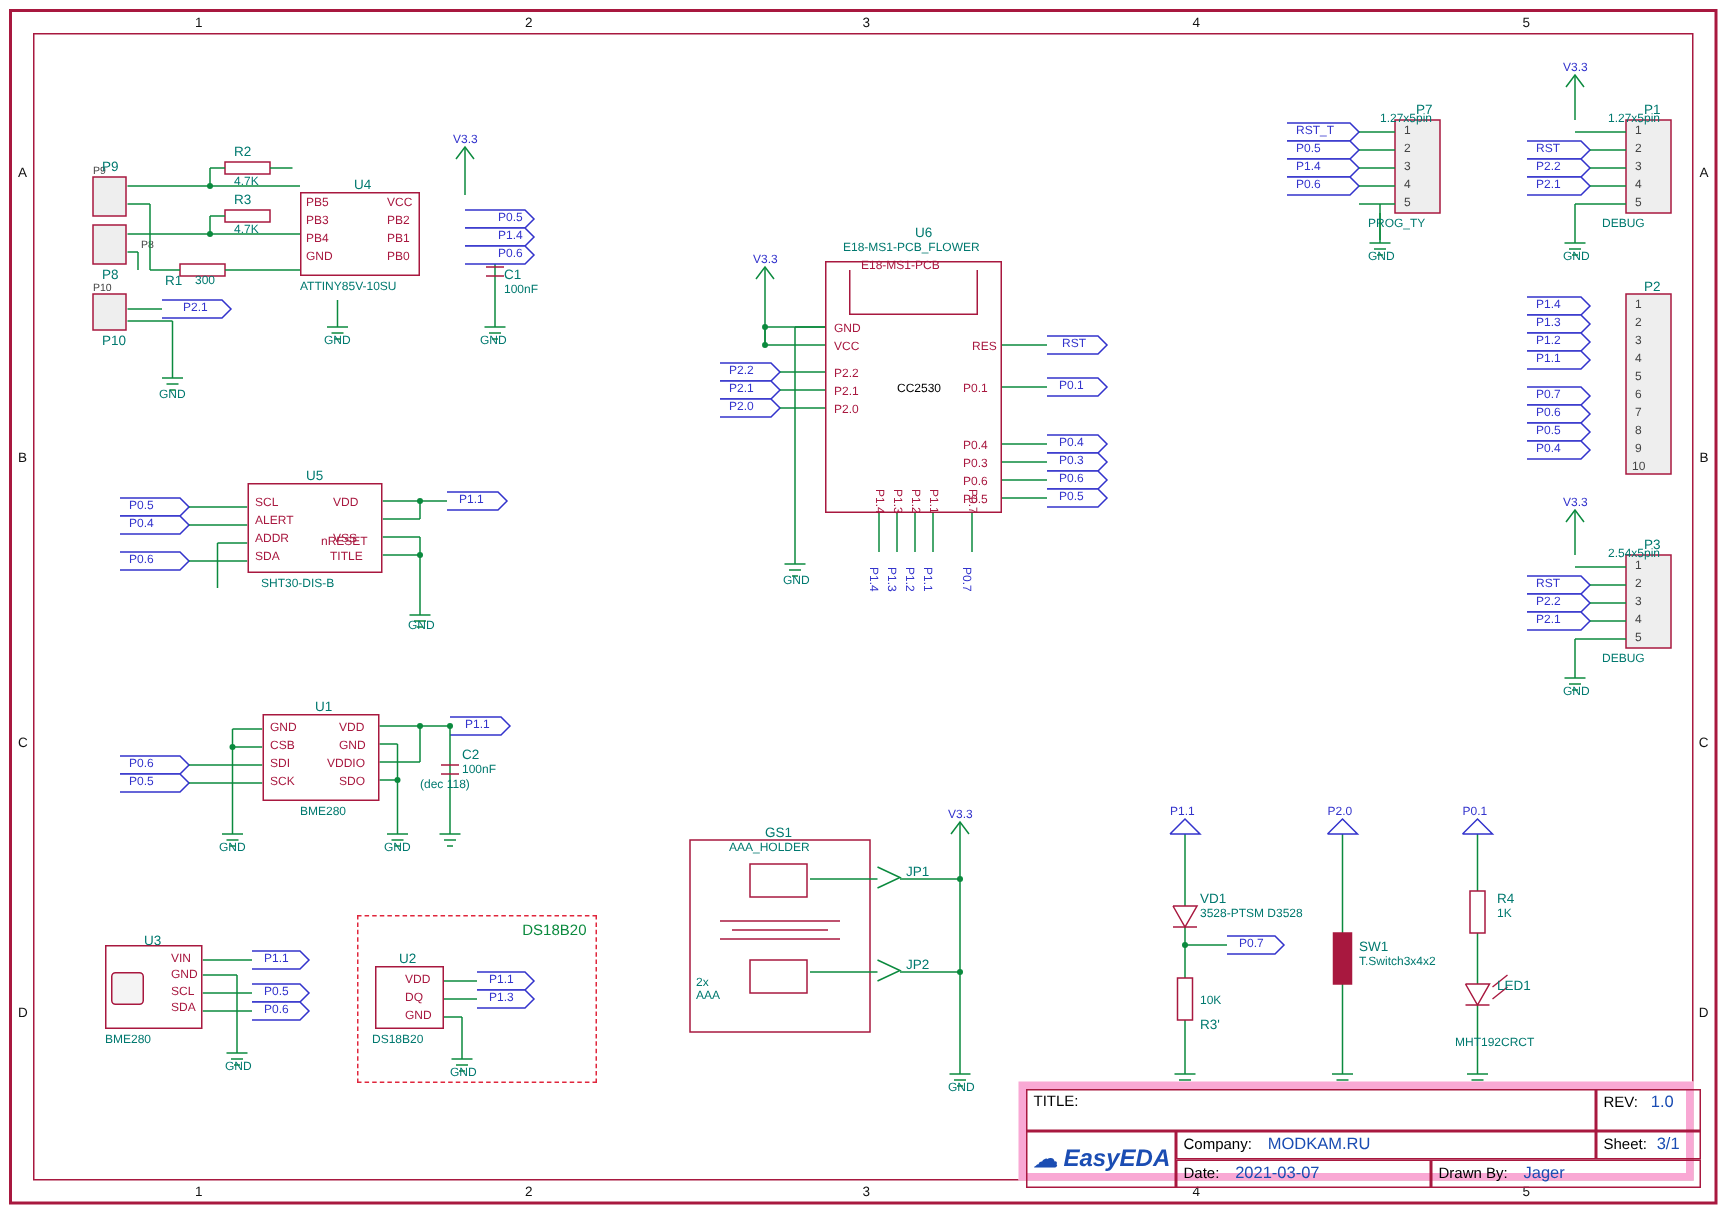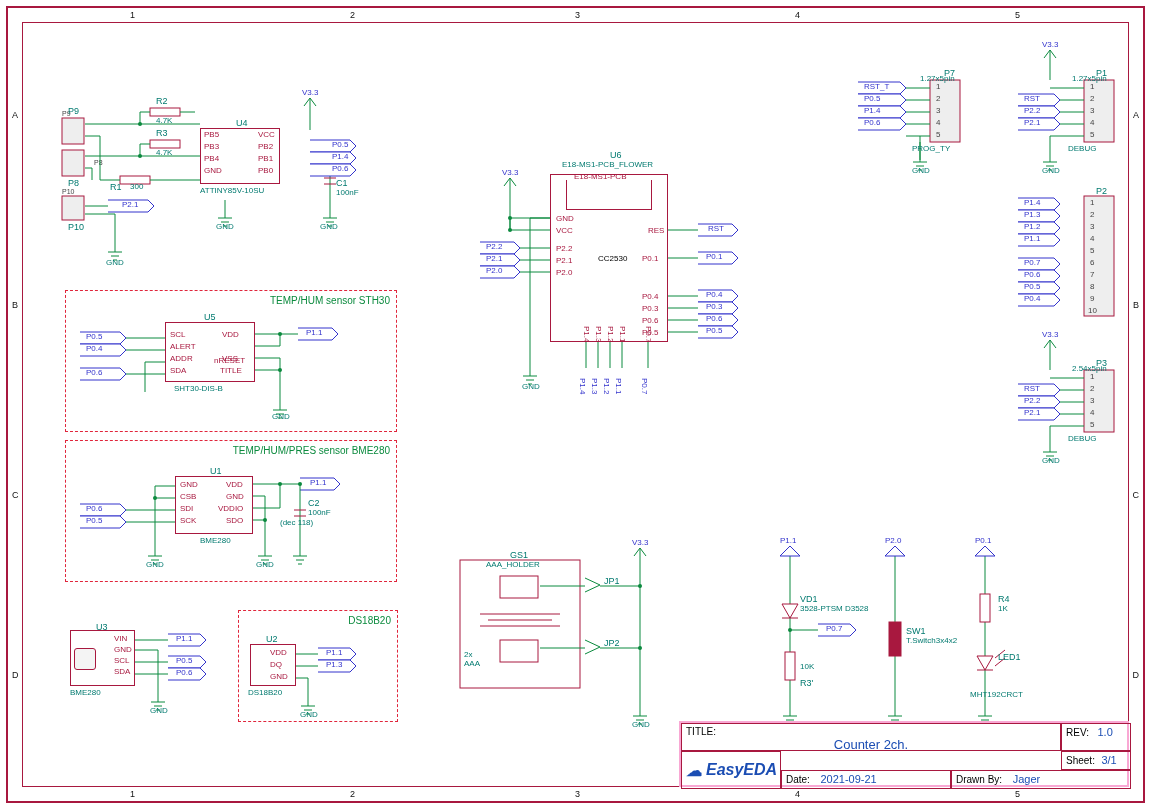--- a/index.html
+++ b/index.html
@@ -75,21 +75,21 @@
      color: #01796F;
      font-size: 8px;
   }
   svg.wiring {
     position: absolute;
     left: 0; top: 0;
     pointer-events: none;
   }
   .title-block {
     position: absolute;
-    border: 2px solid #f9a8d4;
+    border: 5px solid #f9a8d4;
     box-sizing: border-box;
     background: #fff;
   }
   .tb-cell {
     position: absolute;
     border: 1px solid #a8183f;
     box-sizing: border-box;
     padding: 2px 4px;
   }
   .tb-key { color: #000; font-size: 10px; }
@@ -596,43 +596,37 @@
   <span class="net-label" style="left:332px; top:152px">P1.4</span>
   <span class="net-label" style="left:332px; top:164px">P0.6</span>
   <span class="net-label" style="left:122px; top:200px">P2.1</span>
   <span class="ref-label" style="left:68px; top:106px">P9</span>
   <span class="ref-label" style="left:68px; top:178px">P8</span>
   <span class="ref-label" style="left:68px; top:222px">P10</span>
   <span class="val-label" style="left:216px; top:222px">GND</span>
   <span class="val-label" style="left:320px; top:222px">GND</span>
   <span class="val-label" style="left:106px; top:258px">GND</span>
 
-  <div class="dashed-box" style="left:65px; top:290px; width:330px; height:140px">
-    <span class="box-title">TEMP/HUM sensor STH30</span>
-  </div>
   <div class="ic" style="left:165px; top:322px; width:90px; height:60px"></div>
   <span class="ref-label" style="left:204px; top:312px">U5</span>
   <span class="val-label" style="left:174px; top:384px">SHT30-DIS-B</span>
   <span class="pin-label" style="left:170px; top:330px">SCL</span>
   <span class="pin-label" style="left:170px; top:342px">ALERT</span>
   <span class="pin-label" style="left:170px; top:354px">ADDR</span>
   <span class="pin-label" style="left:170px; top:366px">SDA</span>
   <span class="pin-label" style="left:222px; top:330px">VDD</span>
   <span class="pin-label" style="left:214px; top:356px">nRESET</span>
   <span class="pin-label" style="left:222px; top:354px">VSS</span>
   <span class="pin-label" style="left:220px; top:366px">TITLE</span>
   <span class="net-label" style="left:86px; top:332px">P0.5</span>
   <span class="net-label" style="left:86px; top:344px">P0.4</span>
   <span class="net-label" style="left:86px; top:368px">P0.6</span>
   <span class="net-label" style="left:306px; top:328px">P1.1</span>
   <span class="val-label" style="left:272px; top:412px">GND</span>
 
-  <div class="dashed-box" style="left:65px; top:440px; width:330px; height:140px">
-    <span class="box-title">TEMP/HUM/PRES sensor BME280</span>
-  </div>
   <div class="ic" style="left:175px; top:476px; width:78px; height:58px"></div>
   <span class="ref-label" style="left:210px; top:466px">U1</span>
   <span class="val-label" style="left:200px; top:536px">BME280</span>
   <span class="pin-label" style="left:180px; top:480px">GND</span>
   <span class="pin-label" style="left:180px; top:492px">CSB</span>
   <span class="pin-label" style="left:180px; top:504px">SDI</span>
   <span class="pin-label" style="left:180px; top:516px">SCK</span>
   <span class="pin-label" style="left:226px; top:480px">VDD</span>
   <span class="pin-label" style="left:226px; top:492px">GND</span>
   <span class="pin-label" style="left:218px; top:504px">VDDIO</span>
@@ -802,41 +796,42 @@
 
   <span class="pin-label" style="left:1090px; top:372px; color:#444">1</span>
   <span class="pin-label" style="left:1090px; top:384px; color:#444">2</span>
   <span class="pin-label" style="left:1090px; top:396px; color:#444">3</span>
   <span class="pin-label" style="left:1090px; top:408px; color:#444">4</span>
   <span class="pin-label" style="left:1090px; top:420px; color:#444">5</span>
 
   <div class="title-block" style="right:22px; bottom:22px; width:450px; height:66px">
     <div class="tb-cell" style="left:0; top:0; width:380px; height:28px">
       <span class="tb-key">TITLE:</span>
-      <div style="text-align:center">
-        <span class="tb-val" style="font-size:13px">Counter 2ch.</span>
-      </div>
     </div>
     <div class="tb-cell" style="left:380px; top:0; width:70px; height:28px">
       <span class="tb-key">REV:</span>
       <span class="tb-val" style="margin-left:6px">1.0</span>
     </div>
     <div class="tb-cell" style="left:0; top:28px; width:100px; height:38px">
       <div class="easyeda-logo">
         <span>☁</span>
         <span>EasyEDA</span>
       </div>
     </div>
+    <div class="tb-cell" style="left:100px; top:28px; width:280px; height:19px">
+      <span class="tb-key">Company:</span>
+      <span class="tb-val" style="margin-left:8px">MODKAM.RU</span>
+    </div>
     <div class="tb-cell" style="left:380px; top:28px; width:70px; height:19px">
       <span class="tb-key">Sheet:</span>
       <span class="tb-val" style="margin-left:4px">3/1</span>
     </div>
     <div class="tb-cell" style="left:100px; top:47px; width:170px; height:19px">
       <span class="tb-key">Date:</span>
-      <span class="tb-val" style="margin-left:8px">2021-09-21</span>
+      <span class="tb-val" style="margin-left:8px">2021-03-07</span>
     </div>
     <div class="tb-cell" style="left:270px; top:47px; width:180px; height:19px">
       <span class="tb-key">Drawn By:</span>
       <span class="tb-val" style="margin-left:8px">Jager</span>
     </div>
   </div>
 
 </div>
 
 </body></html>

